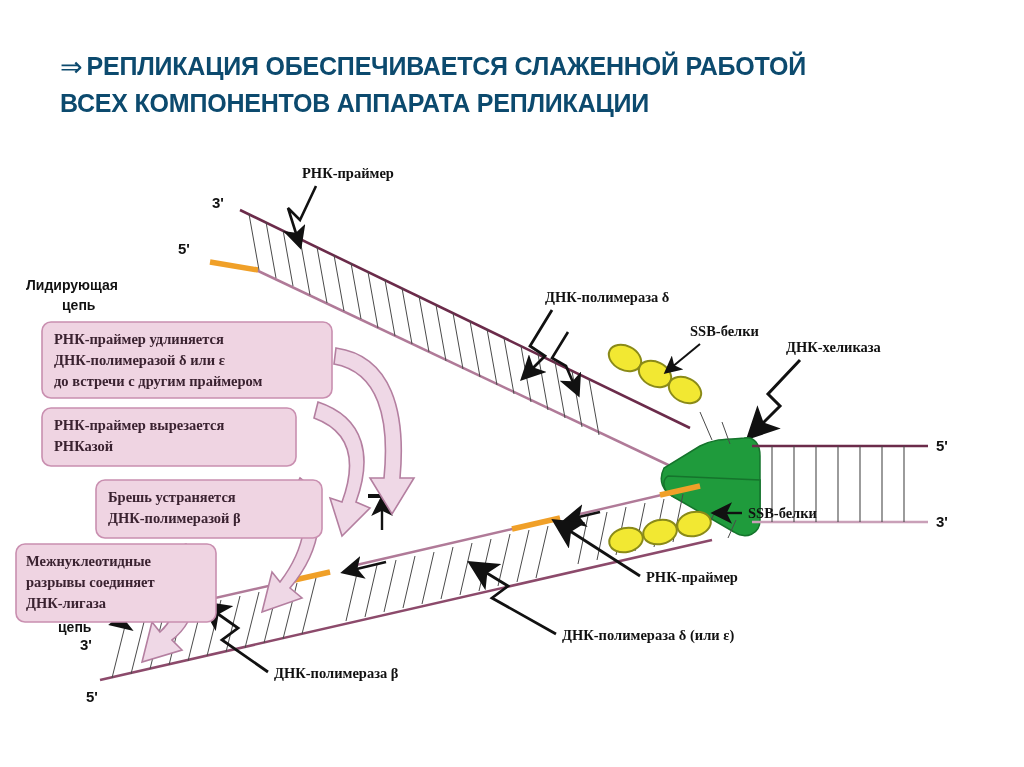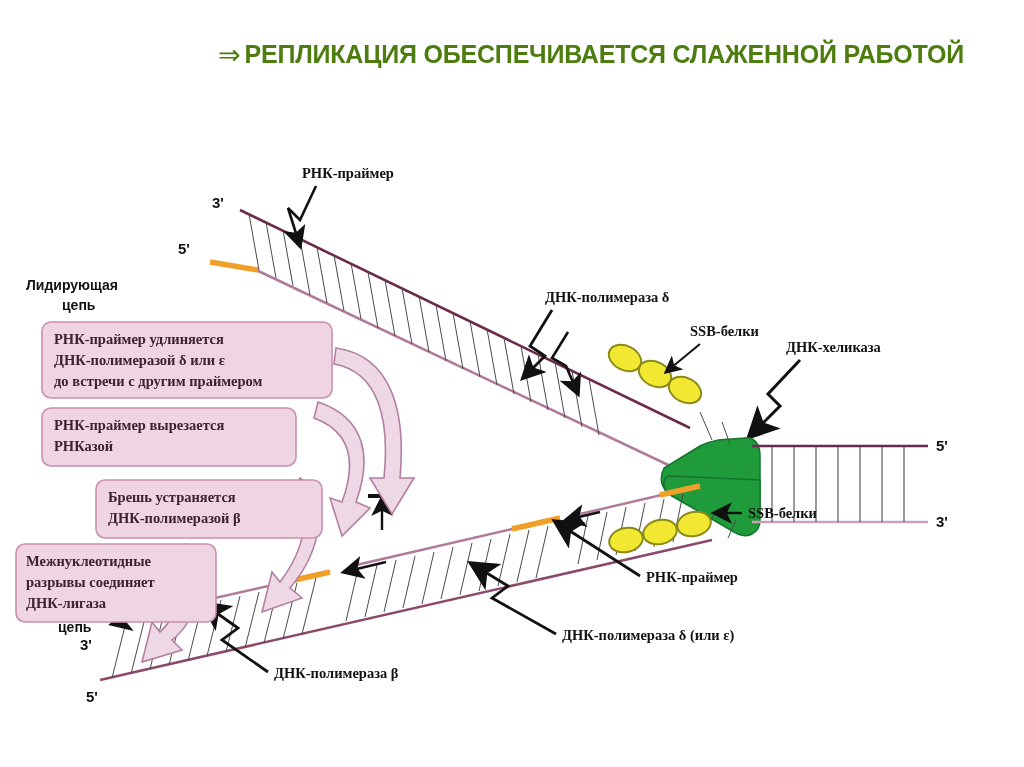--- a/index.html
+++ b/index.html
@@ -18,24 +18,24 @@
   #slide {
     position: relative;
     width: 1024px;
     height: 767px;
     background: #ffffff;
   }
   
   #title-block {
     position: absolute;
     left: 60px;
-    top: 36px;
+    top: 48px;
     width: 904px;
-    text-align: right;
-    color: #4d7c0f;
+    text-align: left;
+    color: #0c4a6e;
     font-family: "Liberation Sans", sans-serif;
     font-weight: bold;
     font-size: 25px;
     line-height: 36px;
     letter-spacing: -0.2px;
   }
   #title-block .arrow-glyph {
     font-weight: normal;
     font-size: 27px;
     padding-right: 4px;
@@ -79,20 +79,21 @@
     font-weight: 600;
   }
 </style>
 </head>
 <body>
 
 <div id="slide">
 
   <div id="title-block">
     <span class="title-line"><span class="arrow-glyph">⇒</span><span>РЕПЛИКАЦИЯ ОБЕСПЕЧИВАЕТСЯ СЛАЖЕННОЙ РАБОТОЙ</span></span>
+    <span class="title-line">ВСЕХ КОМПОНЕНТОВ АППАРАТА РЕПЛИКАЦИИ</span>
   </div>
 
   <div id="figure">
     <svg width="1024" height="600" viewBox="0 0 1024 600" xmlns="http://www.w3.org/2000/svg">
       <defs>
         <marker id="blkArrow" markerWidth="9" markerHeight="9" refX="7.5" refY="4.5" orient="auto">
           <path d="M0,0 L9,4.5 L0,9 L2.2,4.5 Z" fill="#111111"></path>
         </marker>
         <marker id="blkArrowBig" markerWidth="11" markerHeight="11" refX="9" refY="5.5" orient="auto">
           <path d="M0,0 L11,5.5 L0,11 L2.6,5.5 Z" fill="#111111"></path>

